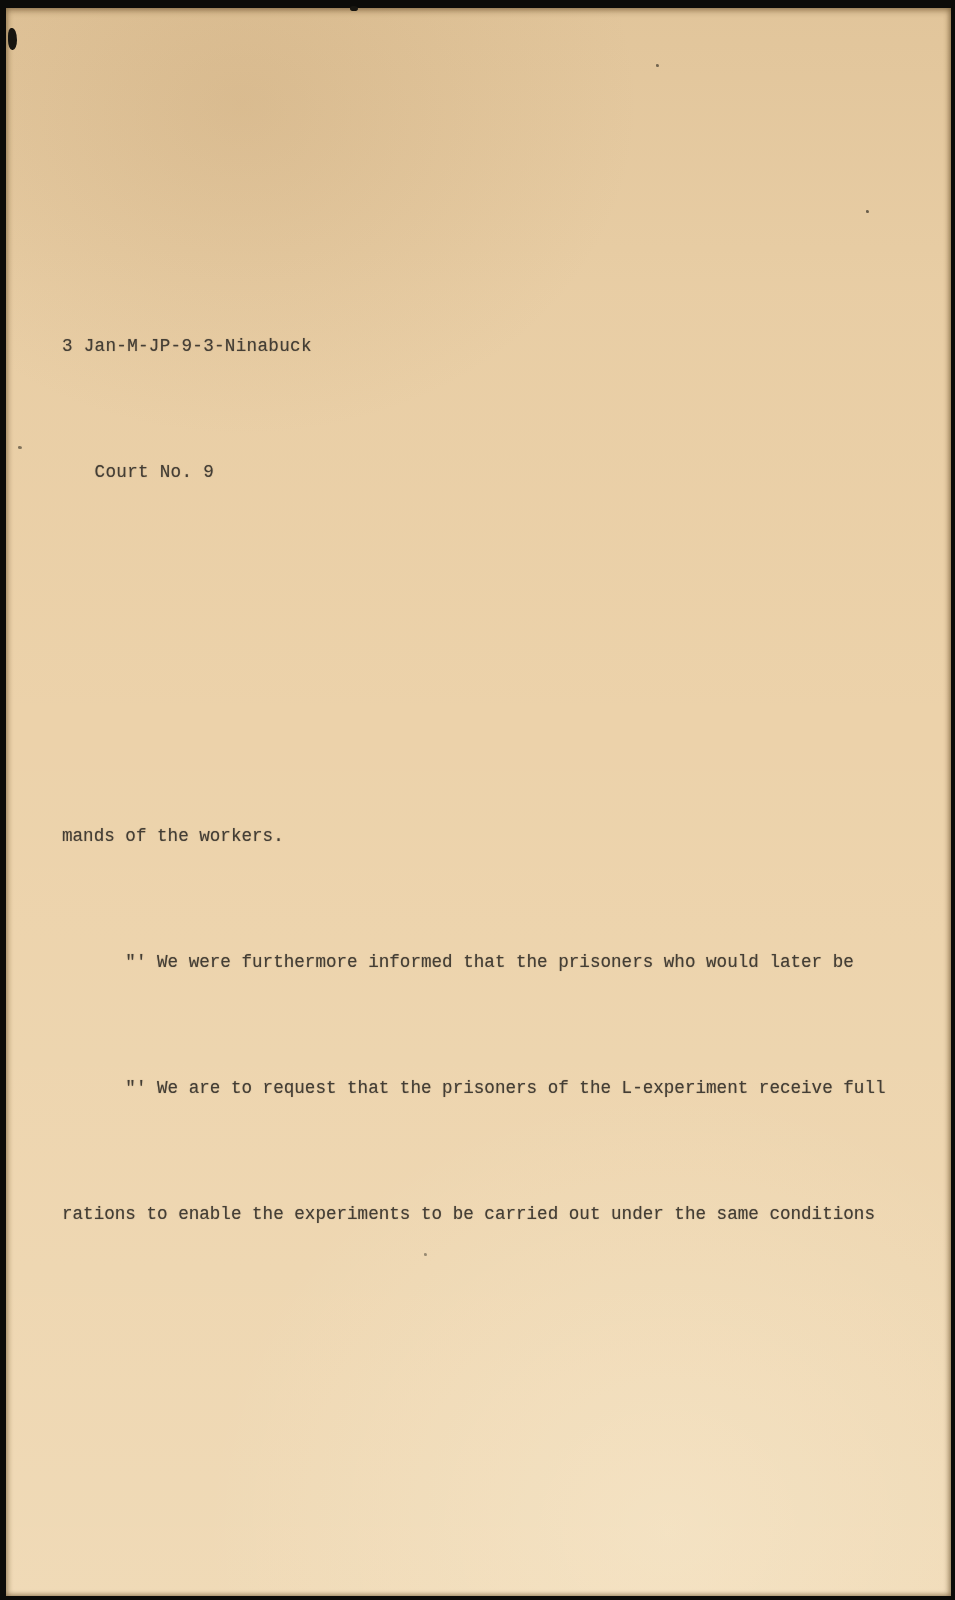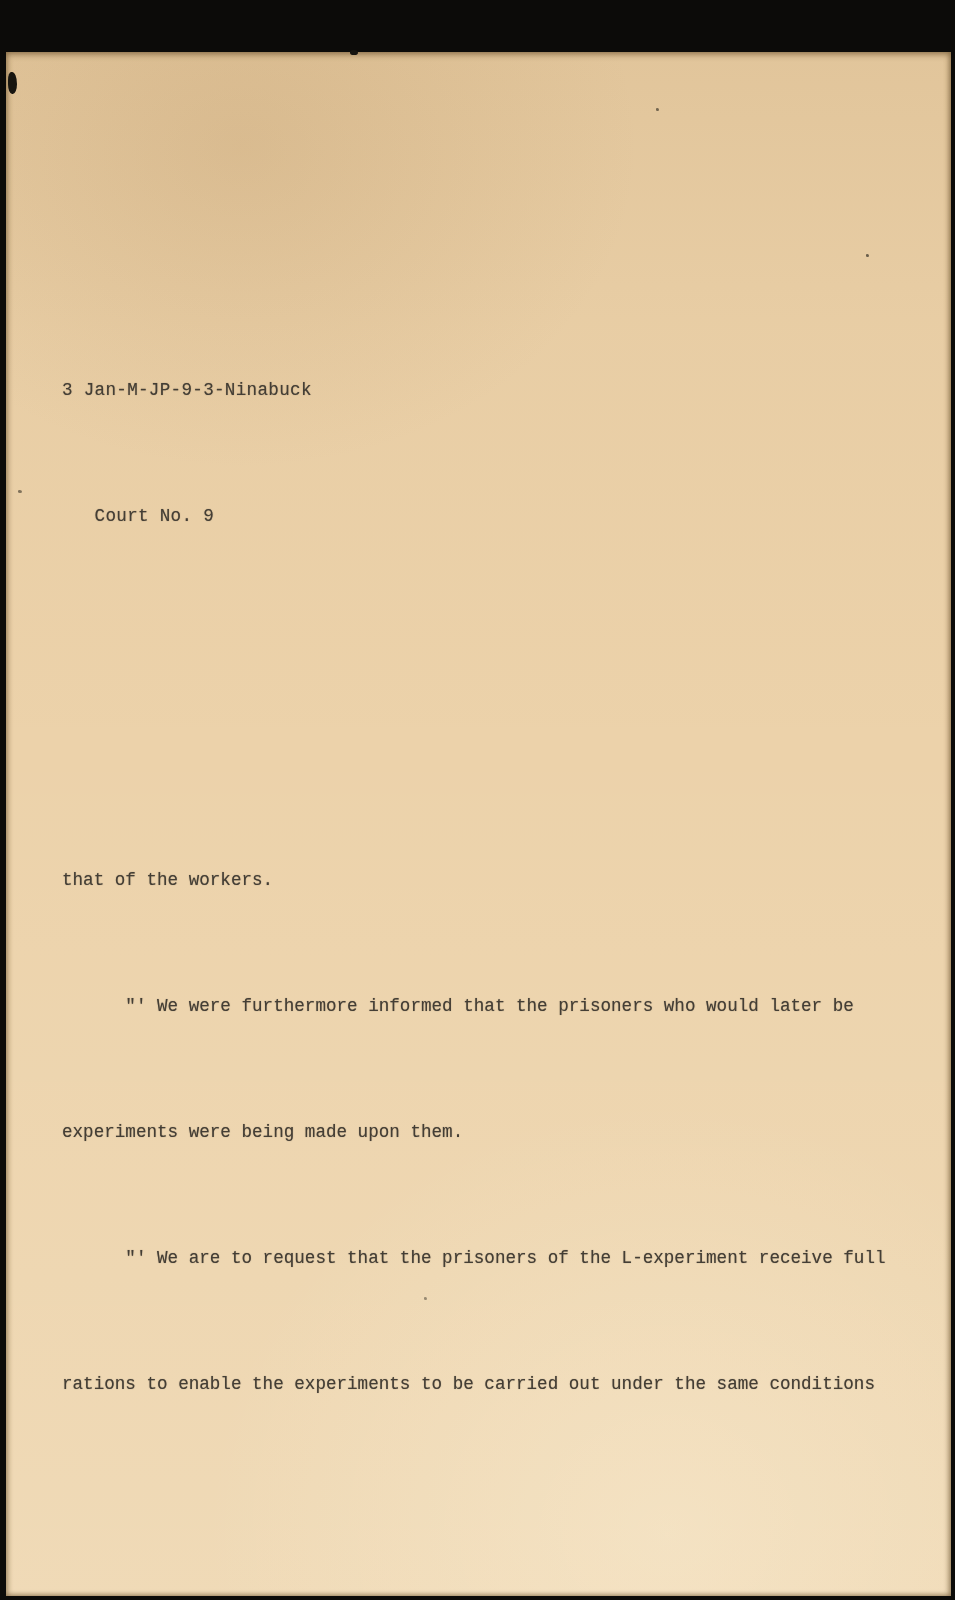--- a/index.html
+++ b/index.html
@@ -15,21 +15,20 @@
     background-color: var(--paper, #ecd2aa);
     background-image:
       radial-gradient(ellipse 60% 30% at 25% 6%, rgba(170,130,80,0.18), rgba(170,130,80,0) 70%),
       radial-gradient(ellipse 70% 40% at 70% 96%, rgba(255,246,224,0.30), rgba(255,246,224,0) 70%),
       linear-gradient(180deg, rgba(160,118,62,0.14) 0%, rgba(160,118,62,0.05) 18%, rgba(255,255,255,0) 45%, rgba(255,250,234,0.20) 100%);
     box-shadow:
       inset 0 3px 6px rgba(90,65,30,0.40),
       inset 3px 0 5px rgba(120,90,50,0.22),
       inset -3px 0 5px rgba(90,65,30,0.28),
       inset 0 -2px 4px rgba(90,65,30,0.25);
-    margin-top: 44px;
   }
   .document-text {
     position: absolute; left: 56px; top: 107px; right: 14px;
     font-size: 17.6px; line-height: 42px;
     color: var(--ink, #453f37);
     white-space: pre;
     text-shadow: 0 0 1px rgba(62, 54, 44, 0.55);
   }
   .ln { min-height: 42px; }
   .header-block .ln { letter-spacing: 0.3px; }
@@ -49,23 +48,22 @@
   <div class="paper-sheet">
 
     <div class="document-text">
 
       <div class="header-block">
         <div class="ln">3 Jan-M-JP-9-3-Ninabuck</div>
         <div class="ln">   Court No. 9</div>
       </div>
 
       <div class="body-block">
-        <div class="ln">that of the workers.</div>
+        <div class="ln">mands of the workers.</div>
         <div class="ln">      "' We were furthermore informed that the prisoners who would later be</div>
-        <div class="ln">experiments were being made upon them.</div>
         <div class="ln">      "' We are to request that the prisoners of the L-experiment receive full</div>
         <div class="ln">rations to enable the experiments to be carried out under the same conditions</div>
         
         
         
         
         
         
         
         

